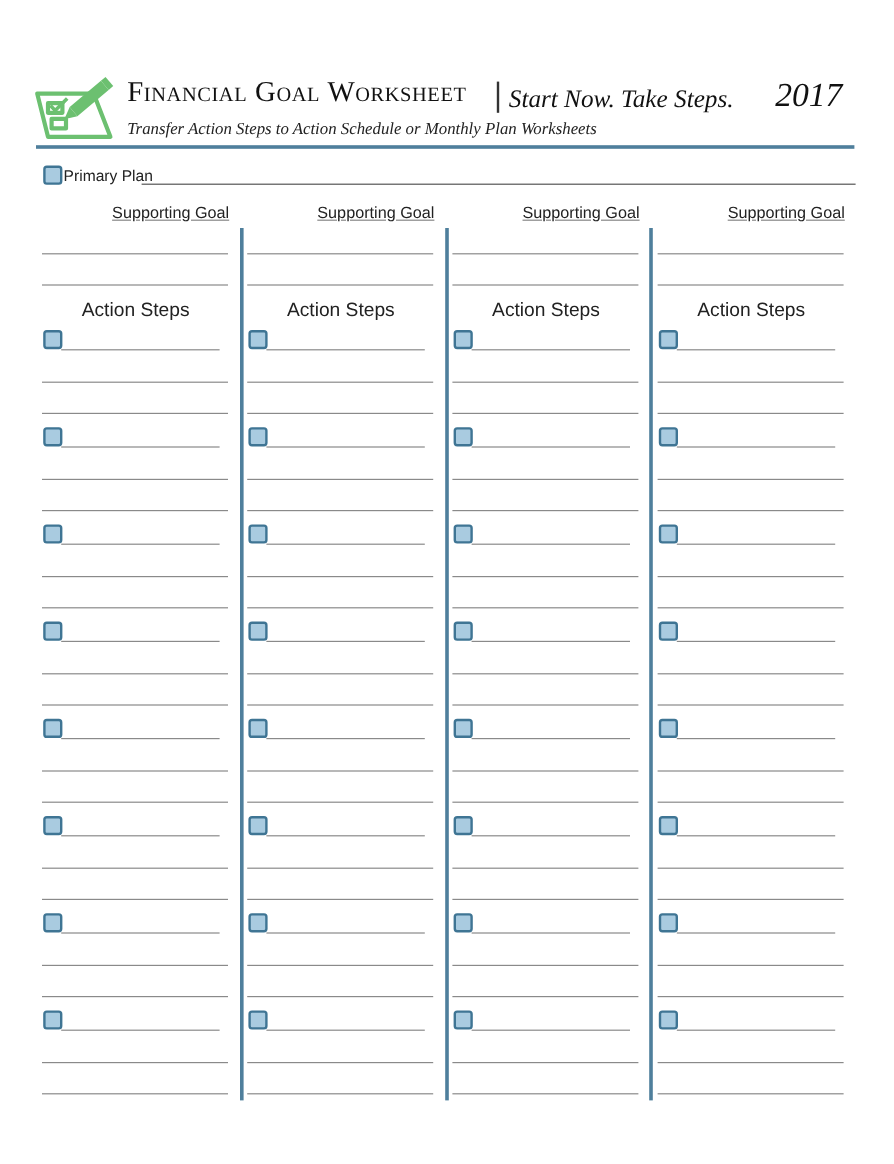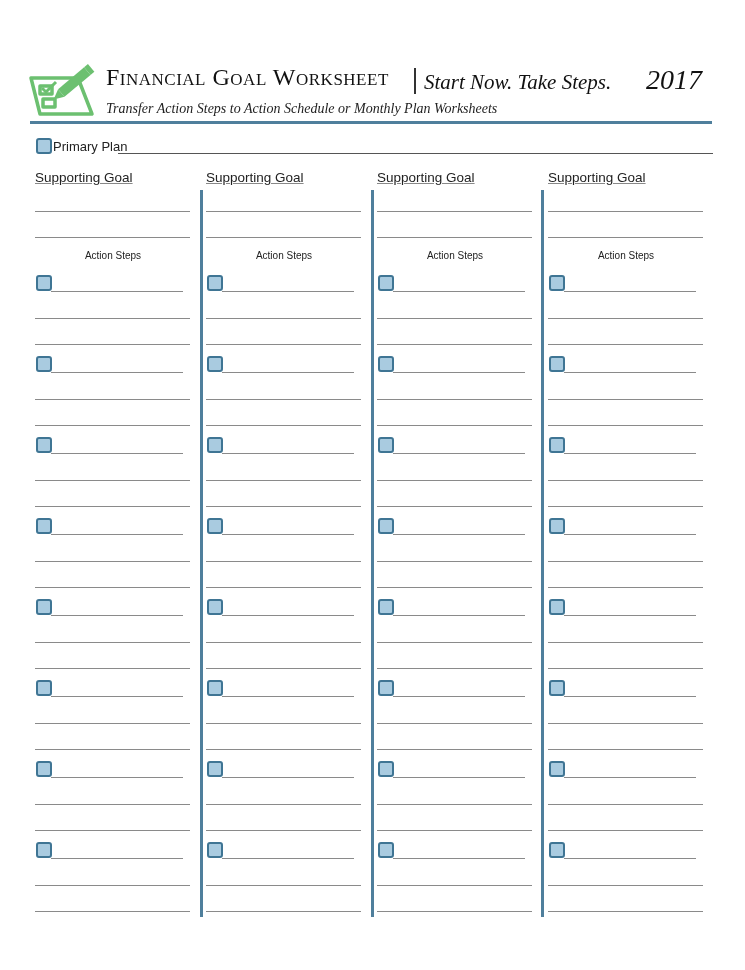--- a/index.html
+++ b/index.html
@@ -10,23 +10,23 @@
   .sep{left:414px;top:68px;width:2px;height:26px;background:#333;}
   .tagline{left:424px;top:70px;font-family:"Liberation Serif",serif;font-style:italic;font-size:21px;color:#111;white-space:nowrap;}
   .year{left:646px;top:64px;font-family:"Liberation Serif",serif;font-style:italic;font-size:28px;color:#111;text-align:center;}
   .subtitle{left:106px;top:101px;font-family:"Liberation Serif",serif;font-style:italic;font-size:14px;color:#222;white-space:nowrap;}
   .rule{left:30px;top:121px;width:682px;height:3px;background:#4f7f9c;}
   .cb{width:12px;height:12px;border:2px solid #3f7594;border-radius:3px;background:#a9cbe0;}
   .pg-cb{left:36px;top:138px;}
   .pg-label{left:53px;top:139px;font-size:13px;color:#222;}
   .pg-line{left:118px;top:153px;width:595px;height:1px;background:#555;}
   .col{position:absolute;top:0;width:156px;}
-  .sg{position:absolute;top:170px;width:156px;text-align:left;font-size:13.5px;color:#222;}
+  .sg{position:absolute;top:170px;width:156px;text-align:right;font-size:13.5px;color:#222;}
   .sg span{text-decoration:underline;text-decoration-color:#888;}
-  .as{position:absolute;top:250px;width:156px;text-align:center;font-size:10px;color:#222;}
+  .as{position:absolute;top:250px;width:156px;text-align:center;font-size:16px;color:#222;}
   .ln{position:absolute;height:1px;background:#8a8a8a;}
   .divider{position:absolute;top:190px;width:3px;height:727px;background:#4f7f9c;}
 </style>
 </head>
 <body>
 
 <svg class="abs logo" viewBox="0 0 72 60">
   <g fill="none" stroke="#6cc070" stroke-width="3.5" stroke-linejoin="round">
     <polygon points="3,18 50,18 64,54 12,54"></polygon>
     <rect x="12" y="26" width="12" height="8"></rect>

